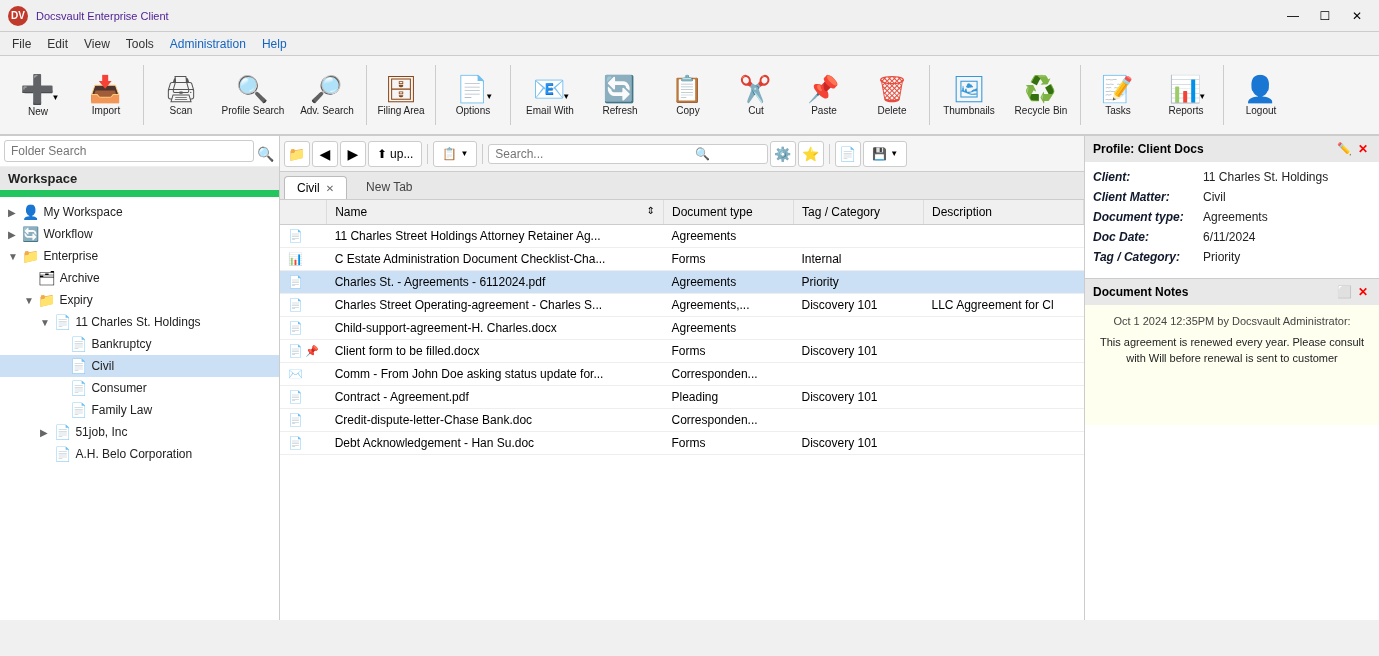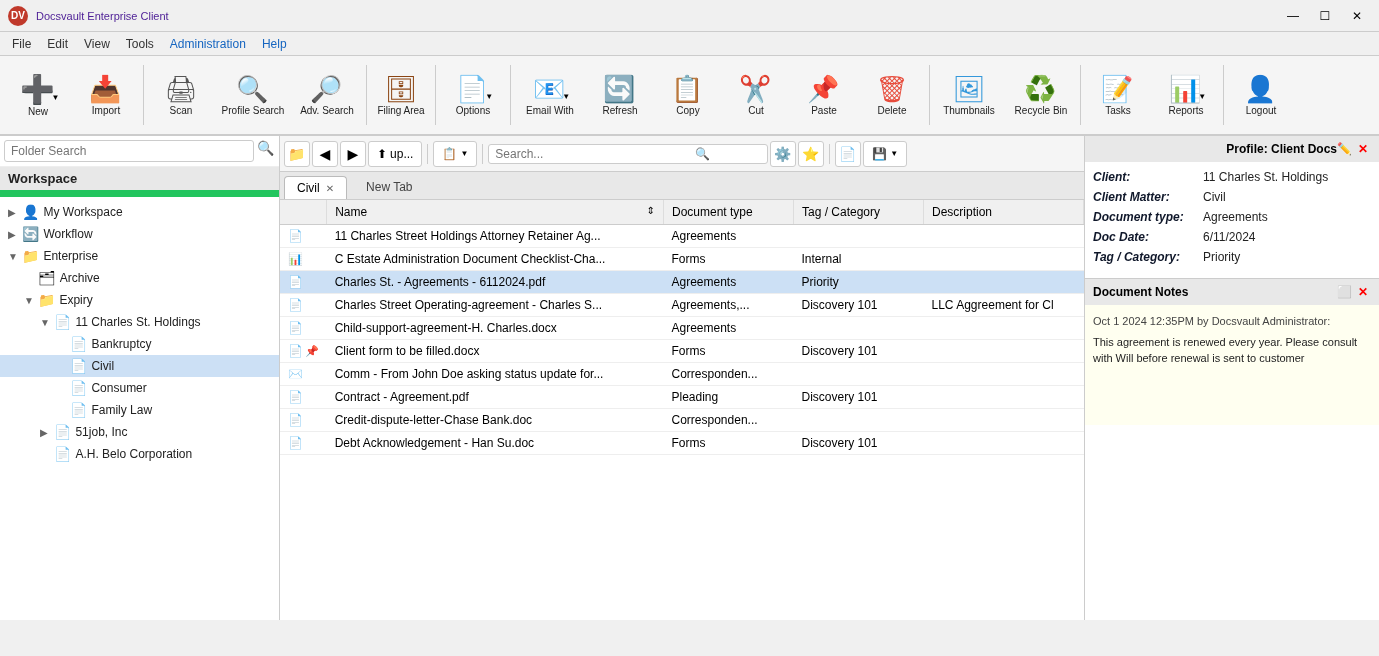--- a/index.html
+++ b/index.html
@@ -29,21 +29,21 @@
     .sec-btn-wide { padding: 2px 8px; height: 26px; border: 1px solid #ccc; background: white; border-radius: 3px; cursor: pointer; display: flex; align-items: center; font-size: 12px; gap: 3px; }
     .search-box { display: flex; align-items: center; border: 1px solid #ccc; background: white; border-radius: 3px; padding: 2px 6px; flex: 1; max-width: 280px; }
     .search-box input { border: none; outline: none; font-size: 12px; width: 100%; }
     .sec-sep { width: 1px; height: 20px; background: #ccc; margin: 0 3px; }
 
     
     .main-layout { display: flex; height: calc(656px - 32px - 24px - 80px - 36px); }
 
     
     .left-panel { width: 280px; border-right: 1px solid #ccc; background: white; display: flex; flex-direction: column; }
-    .folder-search { padding: 4px; border-bottom: 1px solid #eee; display: flex; align-items: flex-start; }
+    .folder-search { padding: 4px; border-bottom: 1px solid #eee; display: flex; align-items: flex-end; }
     .folder-search input { border: 1px solid #ccc; border-radius: 3px; padding: 3px 6px; font-size: 12px; flex: 1; outline: none; }
     .folder-search .search-icon { margin-left: 4px; color: #666; font-size: 14px; cursor: pointer; }
     .tree { flex: 1; overflow-y: auto; padding: 4px 0; }
     .tree-item { display: flex; align-items: center; padding: 3px 8px; cursor: pointer; user-select: none; }
     .tree-item.selected { background: #cce0f5; }
     .tree-item .expand-icon { width: 14px; font-size: 10px; color: #666; }
     .tree-item .item-icon { font-size: 14px; margin-right: 4px; }
     .tree-item .item-label { font-size: 12px; color: #222; }
     .tree-indent-1 { padding-left: 24px; }
     .tree-indent-2 { padding-left: 40px; }
@@ -60,26 +60,26 @@
     
     .file-list { flex: 1; overflow-y: auto; }
     .file-list table { width: 100%; border-collapse: collapse; }
     .file-list th { background: #f0f0f0; border-bottom: 1px solid #ccc; border-right: 1px solid #ddd; padding: 5px 8px; text-align: left; font-size: 12px; font-weight: normal; position: sticky; top: 0; }
     .file-list td { padding: 4px 8px; border-bottom: 1px solid #eee; font-size: 12px; }
     .file-list tr.selected td { background: #cce0f5; }
 
     
     .right-panel { width: 295px; border-left: 1px solid #ccc; background: #fff; display: flex; flex-direction: column; gap: 0; }
     .right-section { border-bottom: 1px solid #ccc; }
-    .right-section-header { background: #e8e8e8; padding: 5px 8px; font-size: 12px; font-weight: bold; display: flex; align-items: center; justify-content: flex-end; }
+    .right-section-header { background: #e8e8e8; padding: 5px 8px; font-size: 12px; font-weight: bold; display: flex; align-items: center; justify-content: space-between; }
     .right-section-content { padding: 8px; }
     .profile-row { display: flex; margin-bottom: 6px; }
     .profile-label { font-style: italic; font-weight: bold; font-size: 12px; color: #0f172a; min-width: 110px; }
     .profile-value { font-size: 12px; color: #222; }
-    .notes-section { flex: 1; }
+    .notes-section { flex: 1; text-align: center; }
     .notes-section-header { background: #e8e8e8; padding: 5px 8px; font-size: 12px; font-weight: bold; display: flex; align-items: center; justify-content: space-between; }
     .notes-content { background: #fffff0; padding: 8px; font-size: 11px; line-height: 1.5; height: 120px; overflow-y: auto; }
     .notes-date { color: #444; font-size: 11px; margin-bottom: 4px; }
     .notes-text { color: #222; }
     .icon-btn { width: 16px; height: 16px; cursor: pointer; display: inline-flex; align-items: center; justify-content: center; font-size: 12px; }
     .right-header-icons { display: flex; gap: 2px; }
 
     .workspace-label { padding: 4px 8px; font-size: 13px; font-weight: bold; color: #222; background: #e8e8e8; border-bottom: 7px solid #22c55e; }
   </style>
 </head>

